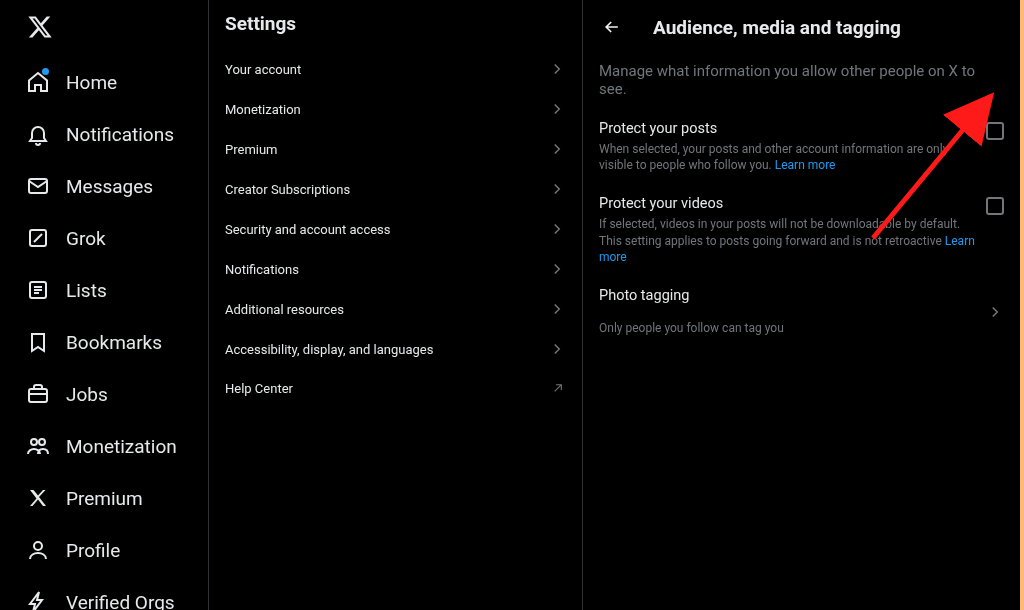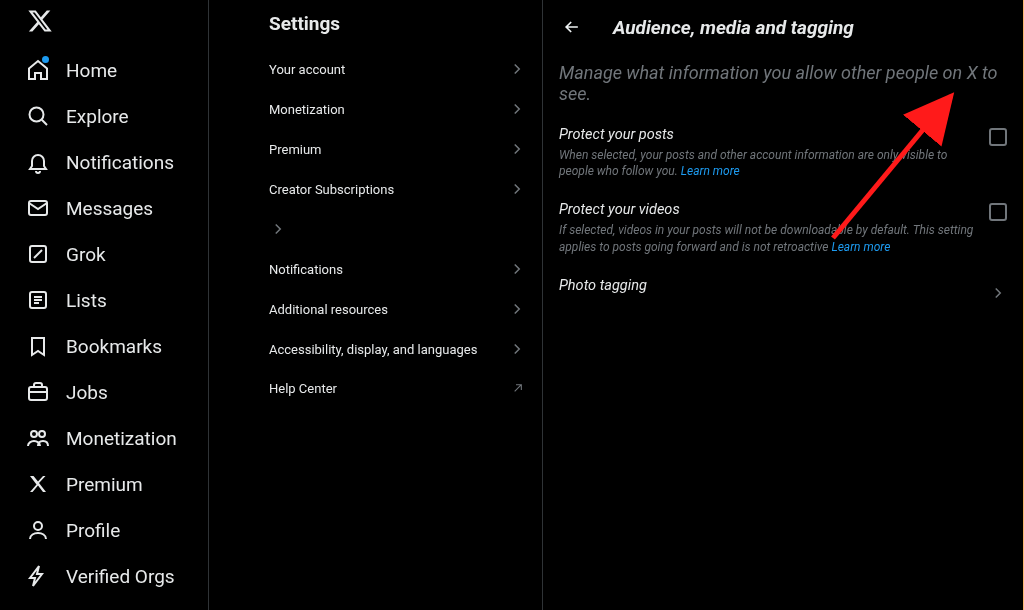--- a/index.html
+++ b/index.html
@@ -9,24 +9,24 @@
     font-family: -apple-system, BlinkMacSystemFont, "Segoe UI", Roboto, Helvetica, Arial, sans-serif;
     width: 1024px;
     height: 610px;
     overflow: hidden;
     display: flex;
   }
   
   .nav-col {
     width: 208px;
     height: 100%;
-    padding: 0 0 0 12px;
+    padding: 6px 0 0 12px;
     display: flex;
     flex-direction: column;
-    gap: 2px;
+    gap: 8px;
   }
   .logo-row {
     padding: 8px 0 8px 15px;
   }
   .logo-row svg { width: 26px; height: 26px; fill: #e7e9ea; }
   .nav-item {
     display: flex;
     align-items: center;
     gap: 16px;
     padding: 10px 14px;
@@ -43,26 +43,25 @@
     position: absolute;
     left: 30px;
     top: 8px;
     width: 7px;
     height: 7px;
     background: #1d9bf0;
     border-radius: 50%;
   }
   
   .settings-col {
-    width: 335px;
+    width: 375px;
     height: 100%;
     border-left: 1px solid #2f3336;
     border-right: 1px solid #2f3336;
     background: #000;
-    padding-left: 44px;
   }
   .settings-title {
     font-size: 19px;
     font-weight: 700;
     padding: 12px 16px 14px 16px;
   }
   .search-wrap {
     padding: 0 16px 12px 16px;
   }
   .search-box {
@@ -97,44 +96,43 @@
     height: 16px;
     stroke: #71767b;
     stroke-width: 1.6;
     fill: none;
   }
   
   .detail-col {
     flex: 1;
     height: 100%;
     padding: 0;
-    border-right: 1px solid #fdba74;
+    border-right: 4px solid #fdba74;
     position: relative;
-    font-style: italic;
   }
   .detail-header {
     display: flex;
     align-items: center;
     gap: 24px;
     padding: 10px 16px 10px 12px;
   }
   .back-btn {
     width: 34px;
     height: 34px;
     display: flex;
     align-items: center;
     justify-content: center;
     border-radius: 50%;
     cursor: pointer;
   }
   .back-btn svg { width: 20px; height: 20px; stroke: #eff3f4; stroke-width: 2; fill: none; }
   .detail-title { font-size: 19px; font-weight: 700; }
   .detail-sub {
     padding: 8px 16px 12px 16px;
-    font-size: 18px;
+    font-size: 15px;
     color: #71767b;
   }
   .setting-block {
     padding: 10px 16px 12px 16px;
     display: flex;
     align-items: flex-start;
     gap: 10px;
   }
   .setting-text { flex: 1; }
   .setting-heading {
@@ -188,27 +186,20 @@
 
   <div class="nav-item">
     <span class="home-dot"></span>
     <svg class="nav-icon" viewBox="0 0 24 24">
         <path d="M3 10.5 12 3l9 7.5V21h-6v-6H9v6H3z"></path>
       </svg>
     <span>Home</span>
   </div>
   <div class="nav-item">
     <svg class="nav-icon" viewBox="0 0 24 24">
-        <circle cx="10.5" cy="10.5" r="7"></circle>
-        <path d="m21 21-5.2-5.2"></path>
-      </svg>
-    <span>Explore</span>
-  </div>
-  <div class="nav-item">
-    <svg class="nav-icon" viewBox="0 0 24 24">
         <path d="M18 16v-5a6 6 0 1 0-12 0v5l-2 3h16zM10 21a2 2 0 0 0 4 0"></path>
       </svg>
     <span>Notifications</span>
   </div>
   <div class="nav-item">
     <svg class="nav-icon" viewBox="0 0 24 24">
         <rect x="3" y="5" width="18" height="14" rx="2"></rect>
         <path d="m3 7 9 6 9-6"></path>
       </svg>
     <span>Messages</span>
@@ -294,20 +285,21 @@
         <path d="m9 6 6 6-6 6"></path>
       </svg>
   </div>
   <div class="settings-item">
     <span>Creator Subscriptions</span>
     <svg class="chevron" viewBox="0 0 24 24">
         <path d="m9 6 6 6-6 6"></path>
       </svg>
   </div>
   <div class="settings-item">
+    <span>Security and account access</span>
     <svg class="chevron" viewBox="0 0 24 24">
         <path d="m9 6 6 6-6 6"></path>
       </svg>
   </div>
   <div class="settings-item">
     <span>Notifications</span>
     <svg class="chevron" viewBox="0 0 24 24">
         <path d="m9 6 6 6-6 6"></path>
       </svg>
   </div>
@@ -358,20 +350,21 @@
       <div class="setting-desc">
         <span>If selected, videos in your posts will not be downloadable by default. This setting applies to posts going forward and is not retroactive </span><span class="learn-more">Learn more</span>
       </div>
     </div>
     <div class="checkbox"></div>
   </div>
 
   <div class="row-link">
     <div class="row-link-text">
       <div class="setting-heading">Photo tagging</div>
+      <div class="setting-desc">Only people you follow can tag you</div>
     </div>
     <svg class="chevron" viewBox="0 0 24 24">
         <path d="m9 6 6 6-6 6"></path>
       </svg>
   </div>
 
   <svg class="anno-arrow" viewBox="0 0 260 180">
     <defs>
       <marker id="ah" markerWidth="12" markerHeight="12" refX="9" refY="5" orient="auto">
         <path d="M0 0 L10 5 L0 10 z" fill="#ff1a1a"></path>

